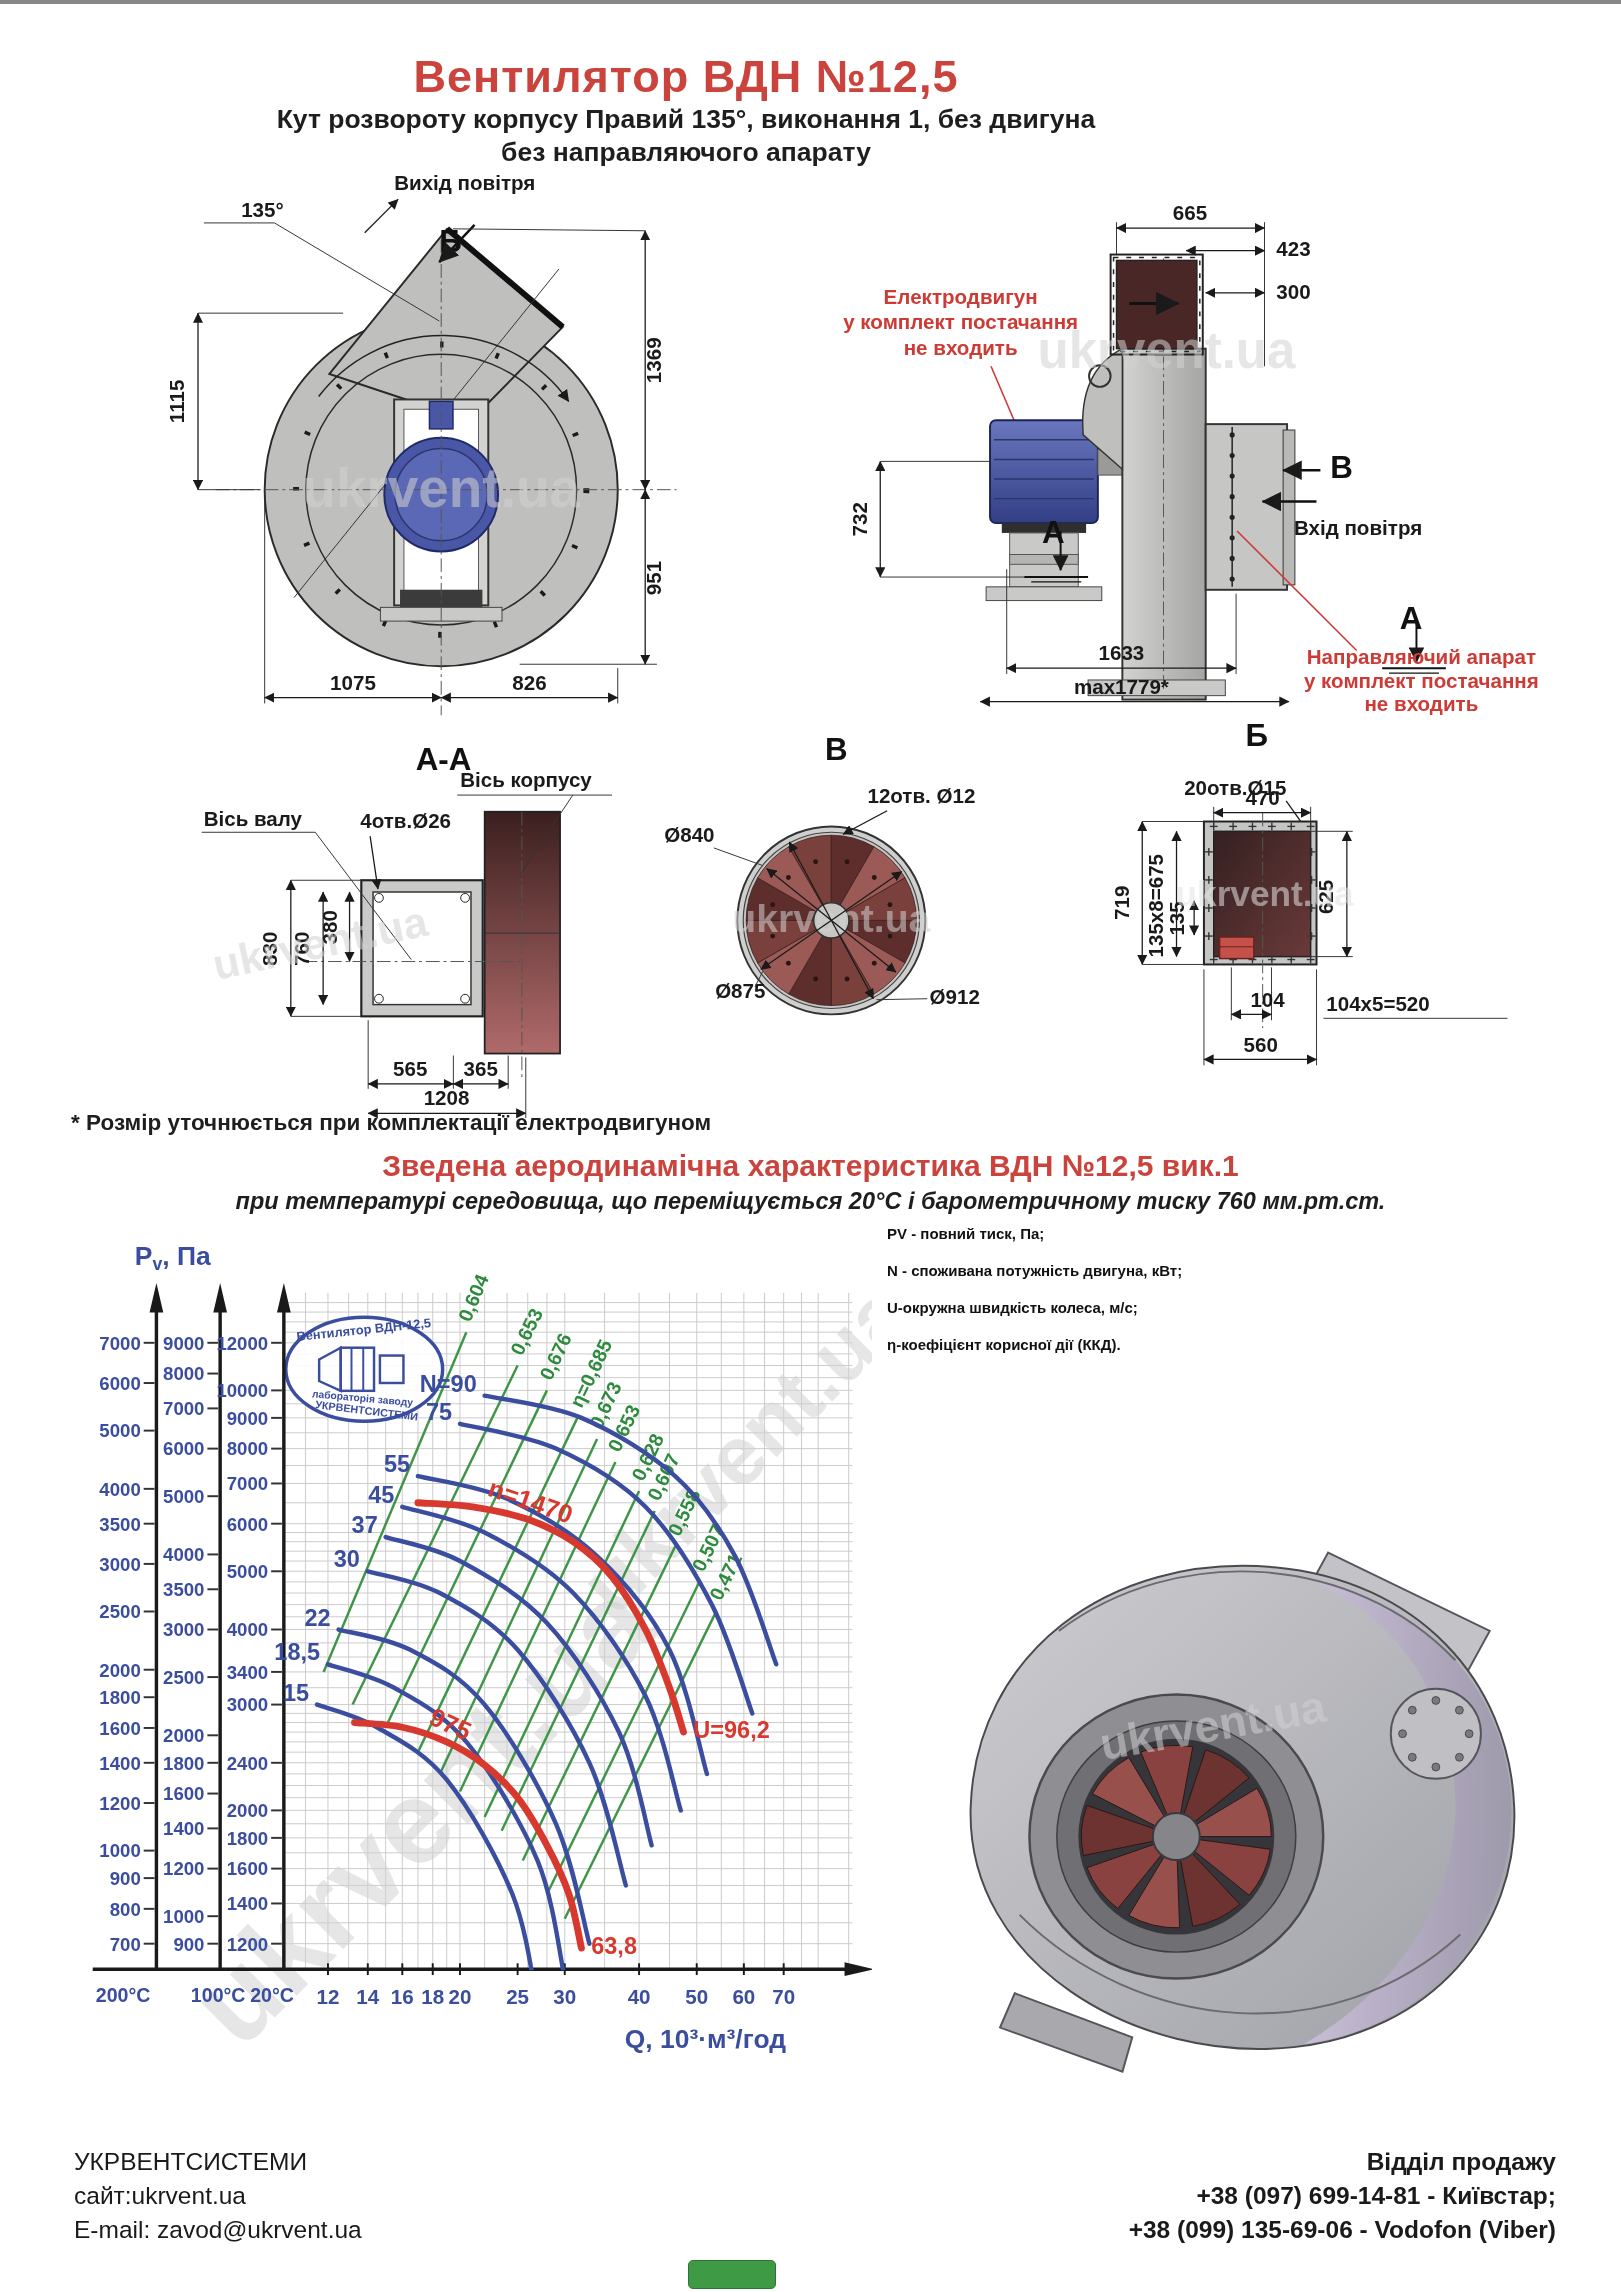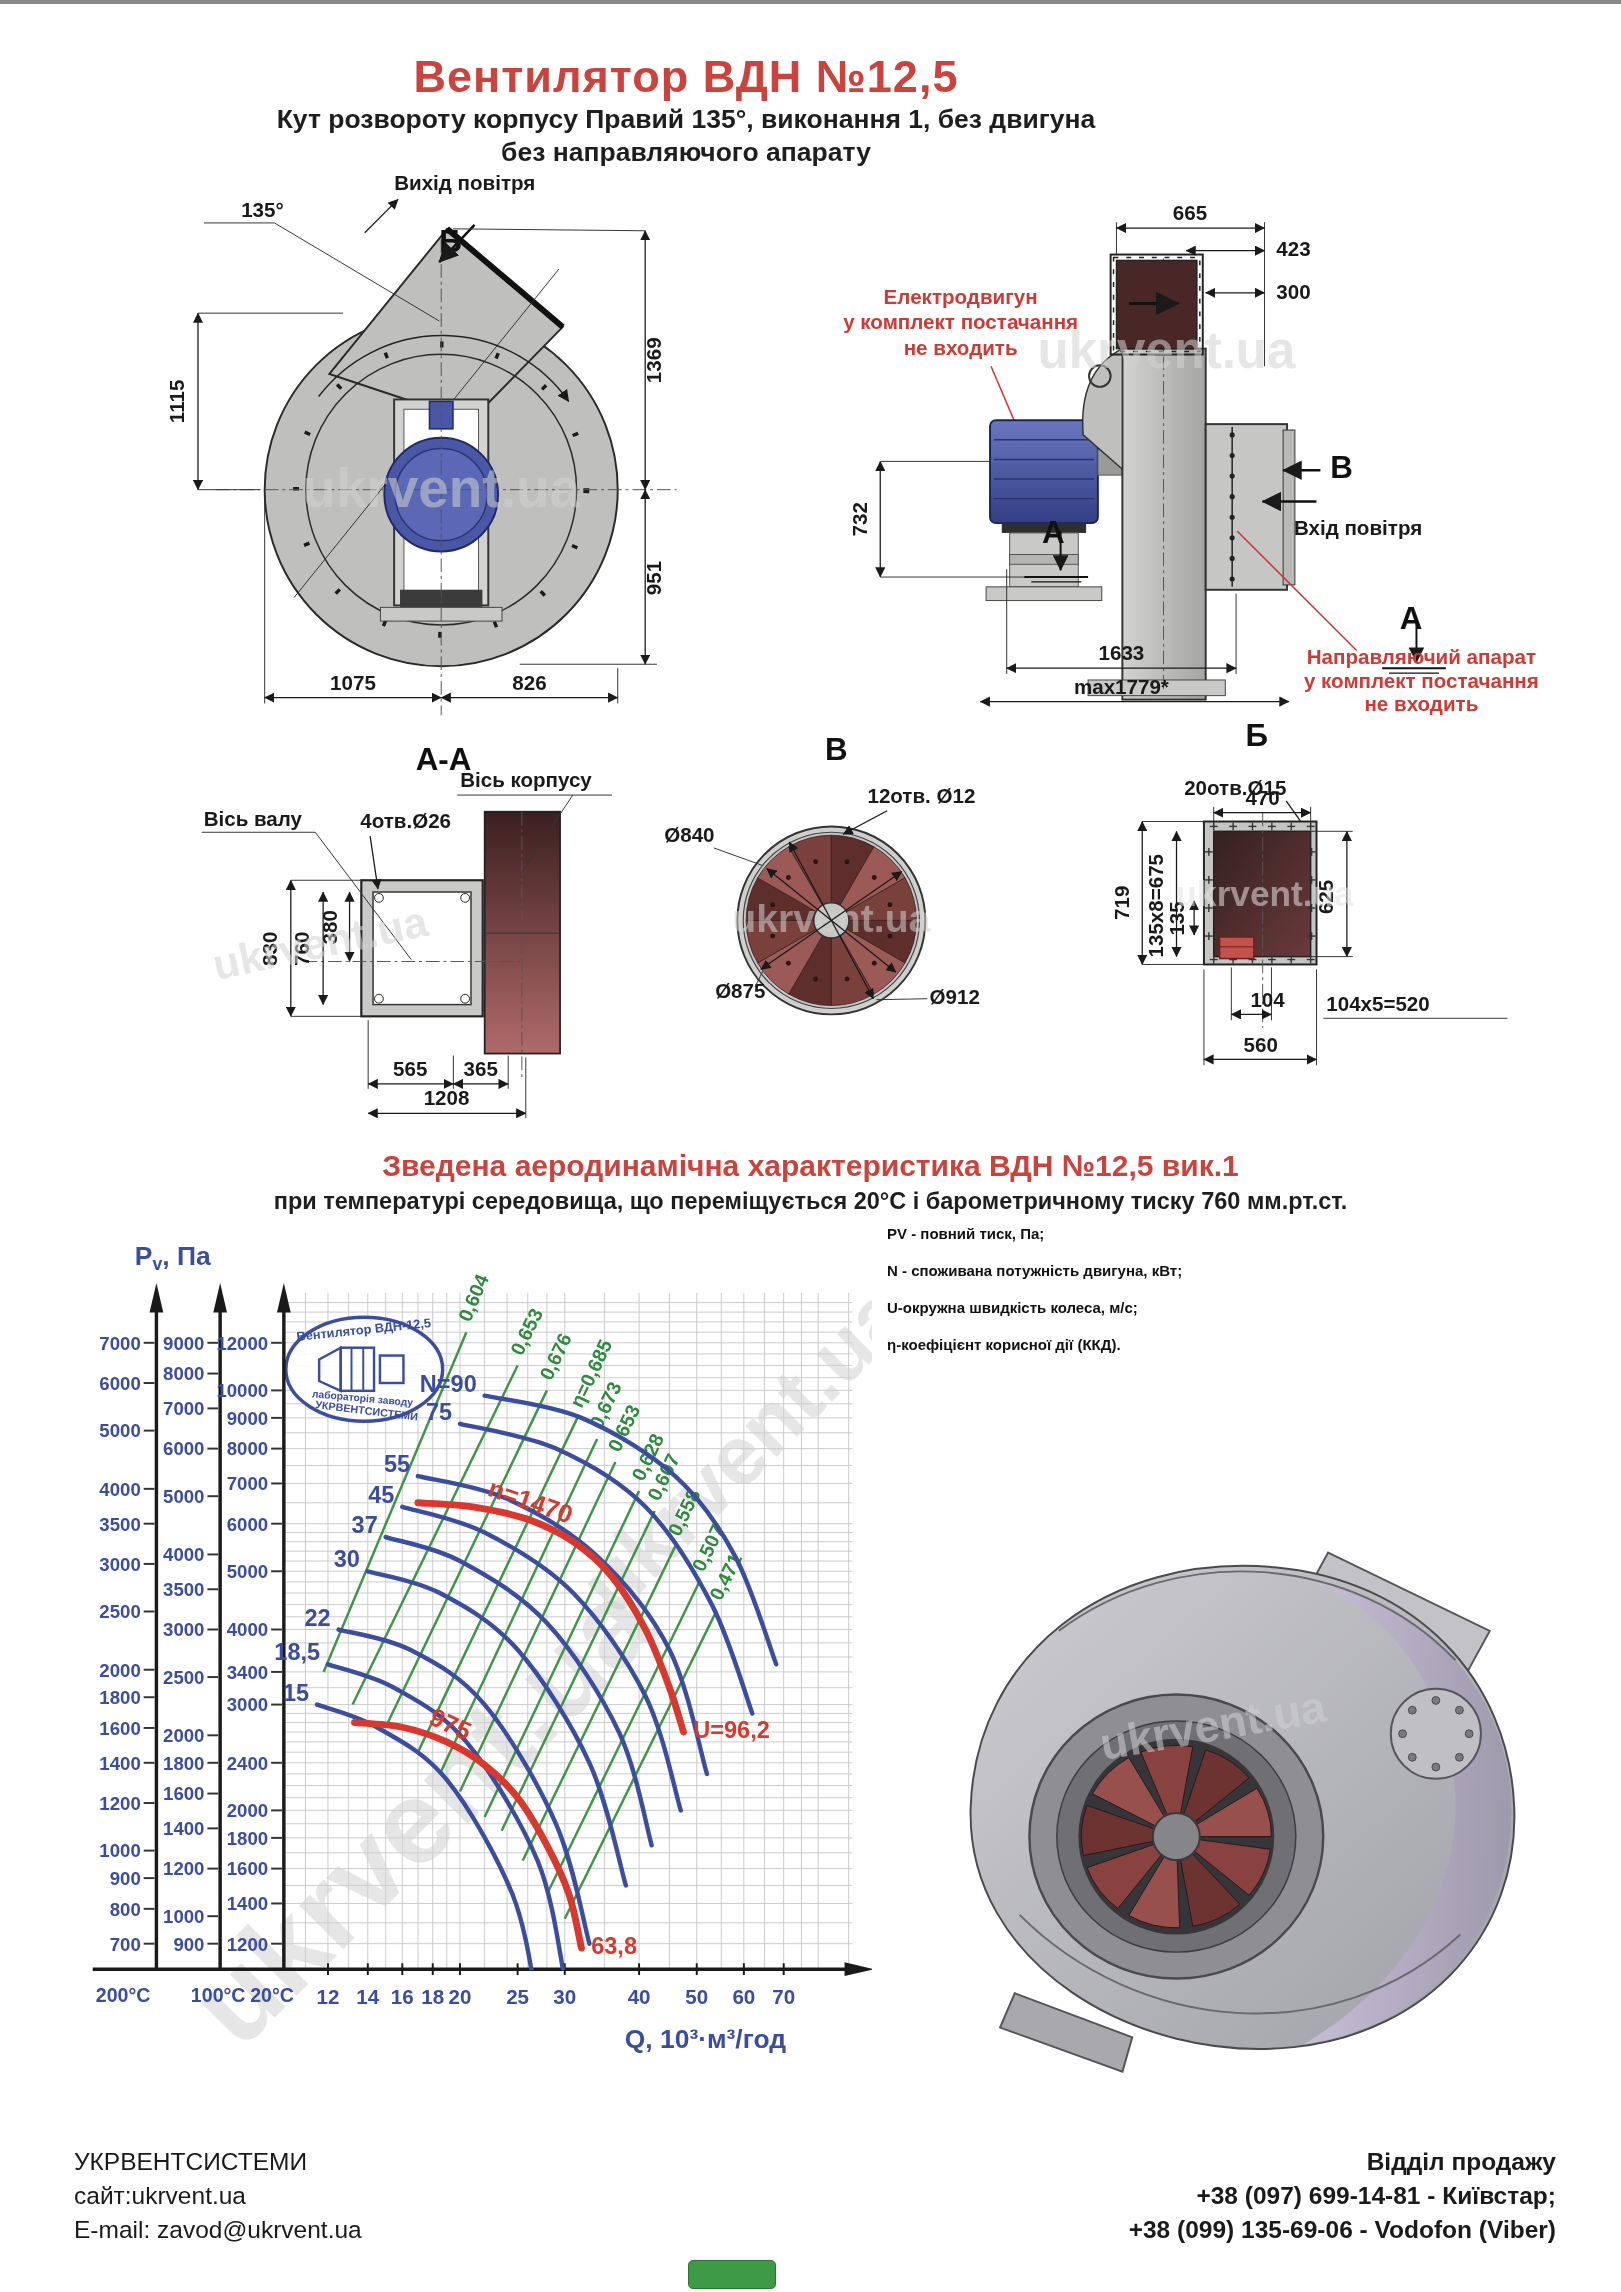--- a/index.html
+++ b/index.html
@@ -6,21 +6,21 @@
   .page{position:relative;width:1621px;height:2293px;background:#ffffff;
         font-family:"Liberation Sans",sans-serif;overflow:hidden;margin:4px auto;}
   .abs{position:absolute;}
   .hdr{position:absolute;left:0;top:0;width:1372px;text-align:center;}
   .title{margin-top:47px;font-size:45px;font-weight:bold;color:#cb433d;letter-spacing:1px;}
   .sub{font-size:26.5px;font-weight:bold;color:#1e1e1e;line-height:33px;}
   .footnote{position:absolute;left:71px;top:1106px;font-size:22.5px;font-weight:600;color:#1e1e1e;}
   .chtitle{position:absolute;left:0;top:1145px;width:1621px;text-align:center;
            font-size:30px;font-weight:bold;color:#cb433d;}
   .chsub{position:absolute;left:0;top:1184px;width:1621px;text-align:center;
-         font-size:23.5px;font-weight:bold;color:#1e1e1e;}
+         font-size:23.5px;font-weight:bold;color:#1e1e1e;font-style:italic;}
   .legend{position:absolute;left:887px;top:1211px;width:716px;font-size:15px;
           color:#111;font-weight:600;line-height:37px;}
   .footL{position:absolute;left:74px;top:2141px;font-size:24.5px;color:#1a1a1a;line-height:34px;}
   .footR{position:absolute;right:65px;top:2141px;font-size:24.5px;color:#1a1a1a;line-height:34px;text-align:right;font-weight:bold;}
   .badge{position:absolute;left:688px;top:2256px;width:86px;height:27.4px;background:#3f9a45;
          border-radius:4.9px;border:1px solid #2e7334;}
   svg text{font-family:"Liberation Sans",sans-serif;}
   .dimt{font-size:21px;font-weight:bold;fill:#1a1a1a;}
   .mark{font-size:32px;font-weight:bold;fill:#111;}
   .ann{font-size:21px;font-weight:bold;fill:#cc3b35;}
@@ -389,20 +389,21 @@
     <line x1="290" y1="320" x2="478" y2="320" class="thin"></line>
 
     <line x1="168" y1="270" x2="168" y2="368" class="thin"></line>
     <line x1="283" y1="270" x2="283" y2="368" class="thin"></line>
     <line x1="168" y1="362" x2="283" y2="362" class="dim" marker-start="url(#arr)" marker-end="url(#arr)"></line>
     <text x="226" y="354" class="dimt" text-anchor="middle">560</text>
 
     <text x="230" y="205" class="wm" font-size="36" text-anchor="middle" style="fill:#e3e3e3;opacity:.55">ukrvent.ua</text>
   </svg>
 
+  <div class="footnote">* Розмір уточнюється при комплектації електродвигуном</div>
 
   <div class="chtitle">Зведена аеродинамічна характеристика ВДН №12,5 вик.1</div>
   <div class="chsub">при температурі середовища, що переміщується 20°С і барометричному тиску 760 мм.рт.ст.</div>
 
   <svg id="chart-svg" class="abs" style="left:78px;top:1230px" width="794" height="843" viewBox="0 0 810 860">
       <defs>
         <clipPath id="gclip">
           <rect x="211" y="60" width="580" height="691"></rect>
         </clipPath>
       </defs>

